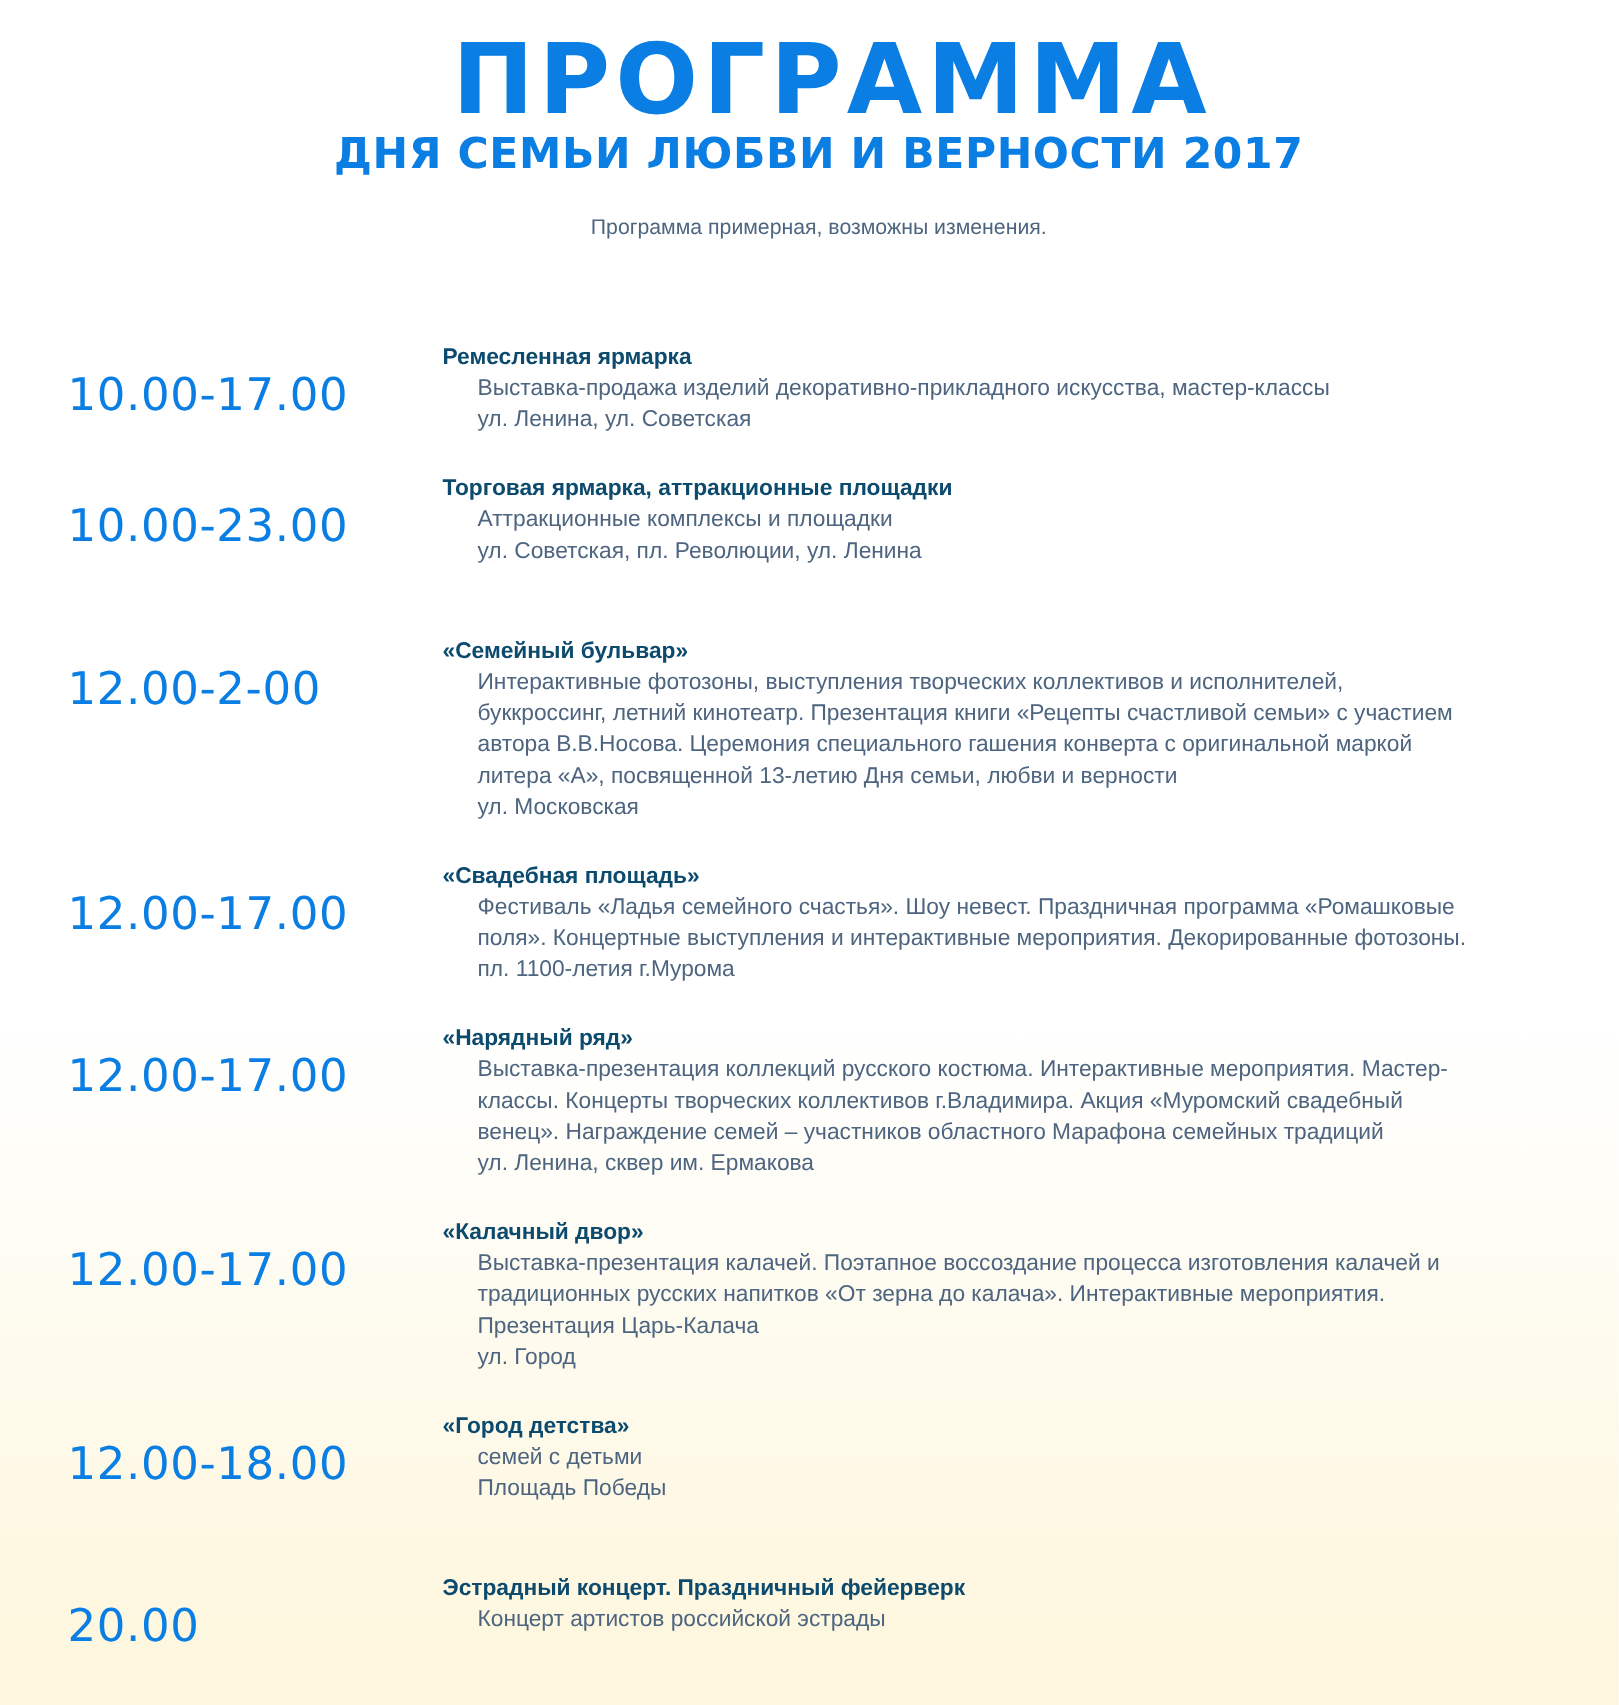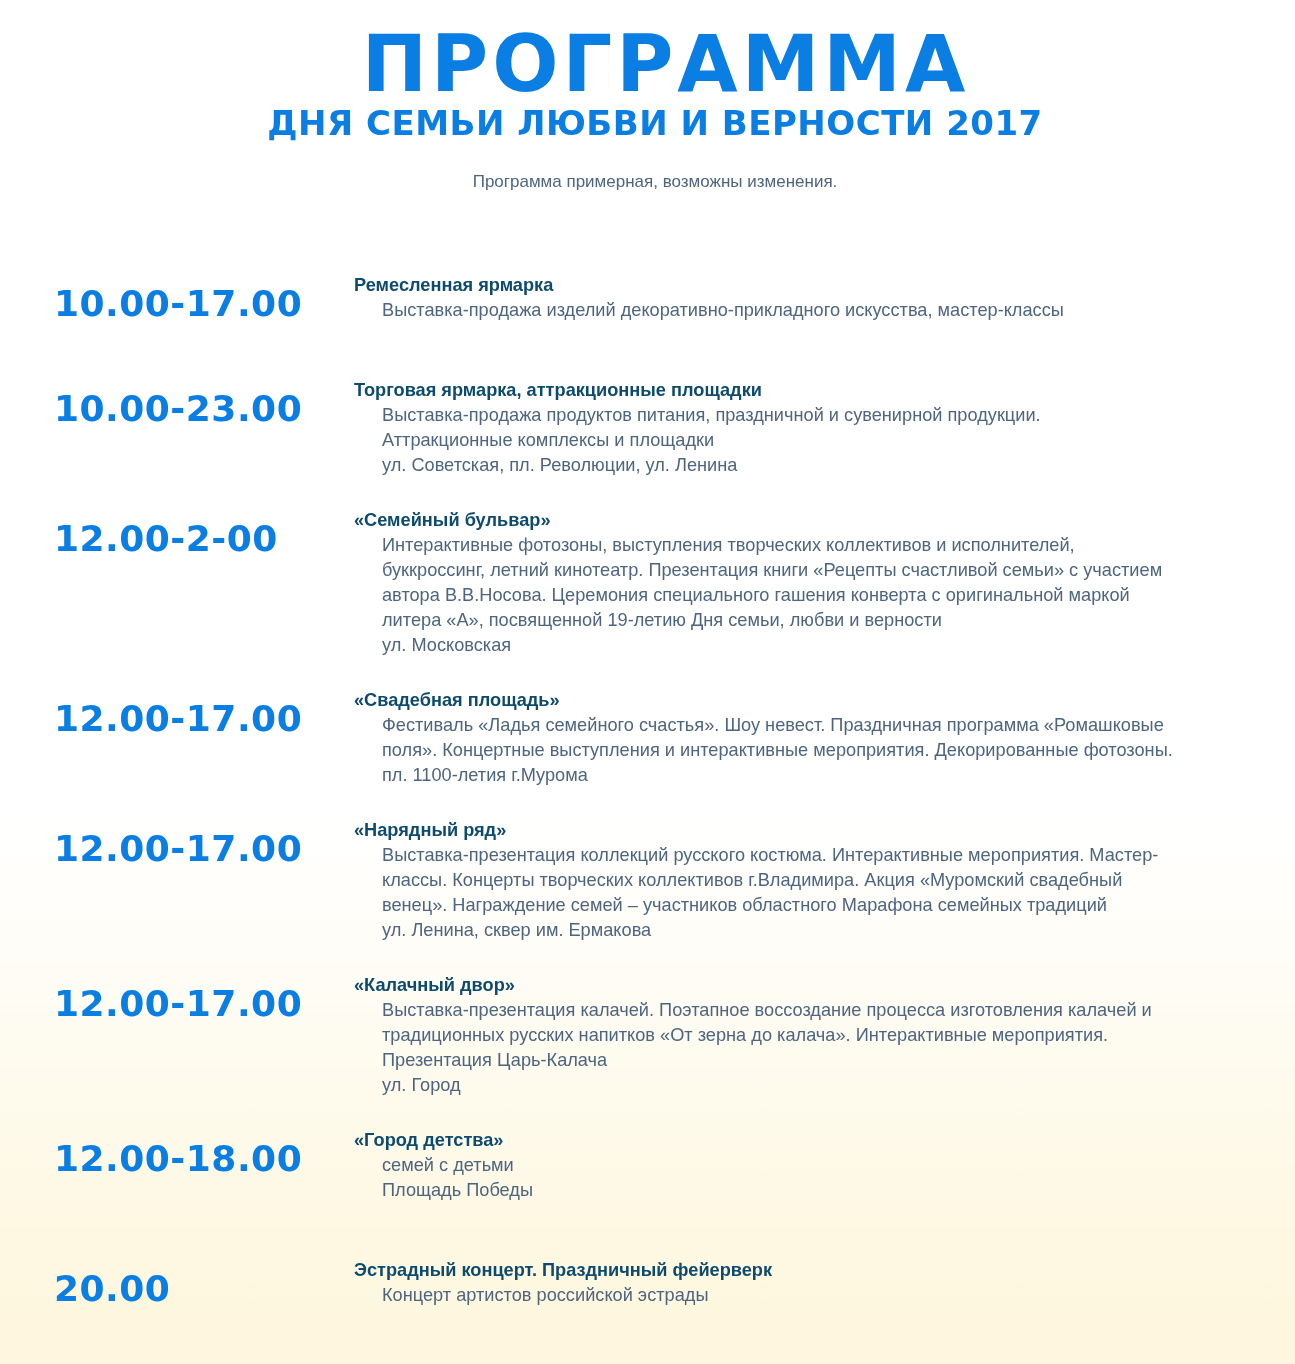--- a/index.html
+++ b/index.html
@@ -53,24 +53,24 @@
       line-height: 24px;
     }
     .event {
       position: absolute;
       left: 0;
       width: 1295px;
     }
     .time {
       position: absolute;
       left: 54px;
-      top: 10px;
+      top: 23px;
       color: #0a7ee2;
       font-family: "DejaVu Sans", "Liberation Sans", sans-serif;
-      font-weight: bold;
+      font-weight: normal;
       font-size: 36px;
       line-height: 42px;
       letter-spacing: 0.5px;
       white-space: nowrap;
     }
     .info {
       position: absolute;
       left: 354px;
       top: 0;
       width: 910px;
@@ -93,41 +93,41 @@
 
 <h1 class="title">ПРОГРАММА</h1>
 <h2 class="subtitle">ДНЯ СЕМЬИ ЛЮБВИ И ВЕРНОСТИ 2017</h2>
 <div class="note">Программа примерная, возможны изменения.</div>
 
 <div class="event" style="top:273px;">
   <div class="time">10.00-17.00</div>
   <div class="info">
     <span class="ev-title">Ремесленная ярмарка</span>
     <span class="ev-line">Выставка-продажа изделий декоративно-прикладного искусства, мастер-классы</span>
+    <span class="ev-line">ул. Ленина, ул. Советская</span>
   </div>
 </div>
 
 <div class="event" style="top:378px;">
   <div class="time">10.00-23.00</div>
   <div class="info">
     <span class="ev-title">Торговая ярмарка, аттракционные площадки</span>
-    <span class="ev-line">Выставка-продажа продуктов питания, праздничной и сувенирной продукции.</span>
     <span class="ev-line">Аттракционные комплексы и площадки</span>
     <span class="ev-line">ул. Советская, пл. Революции, ул. Ленина</span>
   </div>
 </div>
 
 <div class="event" style="top:508px;">
   <div class="time">12.00-2-00</div>
   <div class="info">
     <span class="ev-title">«Семейный бульвар»</span>
     <span class="ev-line">Интерактивные фотозоны, выступления творческих коллективов и исполнителей,</span>
     <span class="ev-line">буккроссинг, летний кинотеатр. Презентация книги «Рецепты счастливой семьи» с участием</span>
     <span class="ev-line">автора В.В.Носова. Церемония специального гашения конверта с оригинальной маркой</span>
-    <span class="ev-line">литера «А», посвященной 19-летию Дня семьи, любви и верности</span>
+    <span class="ev-line">литера «А», посвященной 13-летию Дня семьи, любви и верности</span>
     <span class="ev-line">ул. Московская</span>
   </div>
 </div>
 
 <div class="event" style="top:688px;">
   <div class="time">12.00-17.00</div>
   <div class="info">
     <span class="ev-title">«Свадебная площадь»</span>
     <span class="ev-line">Фестиваль «Ладья семейного счастья». Шоу невест. Праздничная программа «Ромашковые</span>
     <span class="ev-line">поля». Концертные выступления и интерактивные мероприятия. Декорированные фотозоны.</span>

